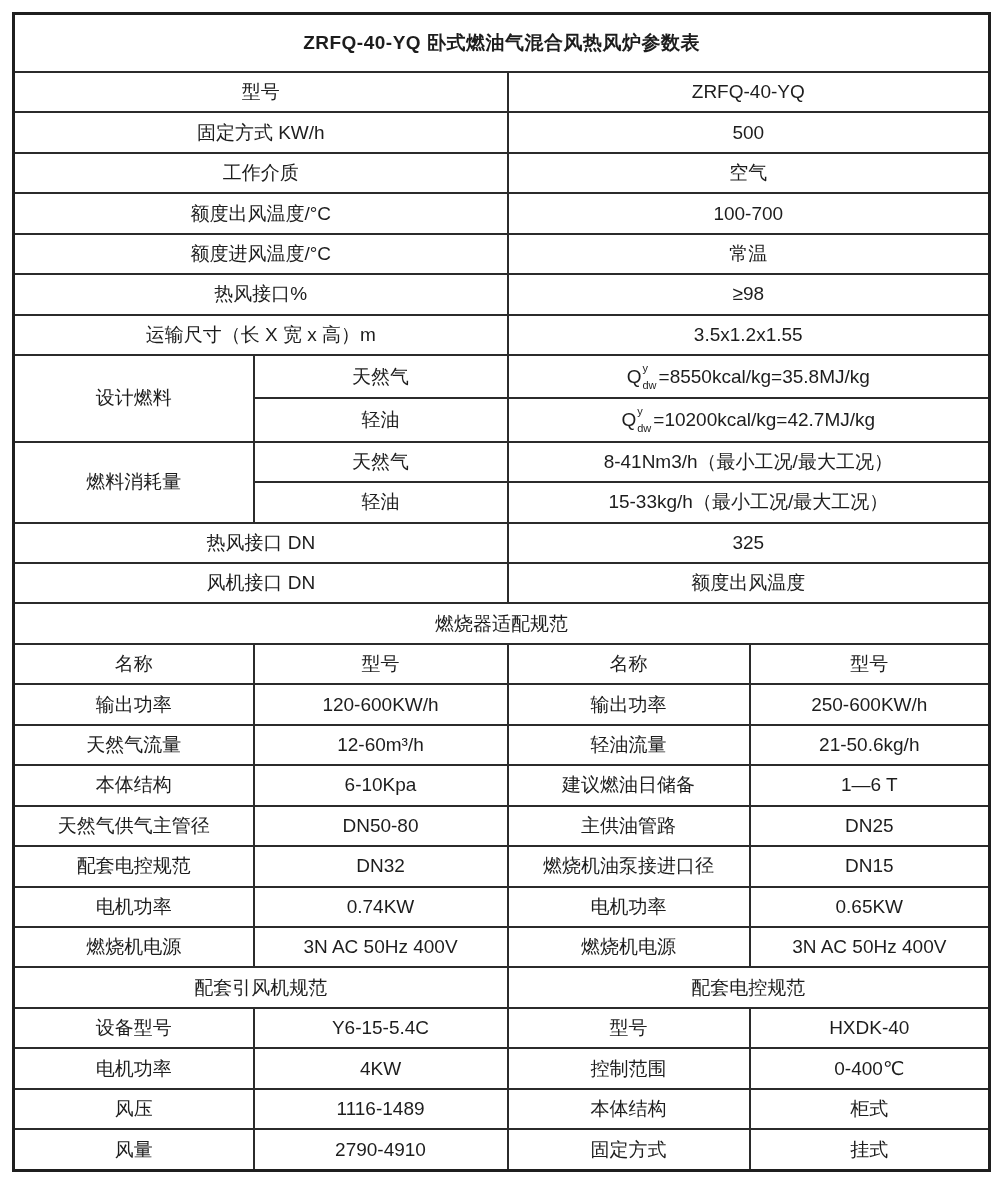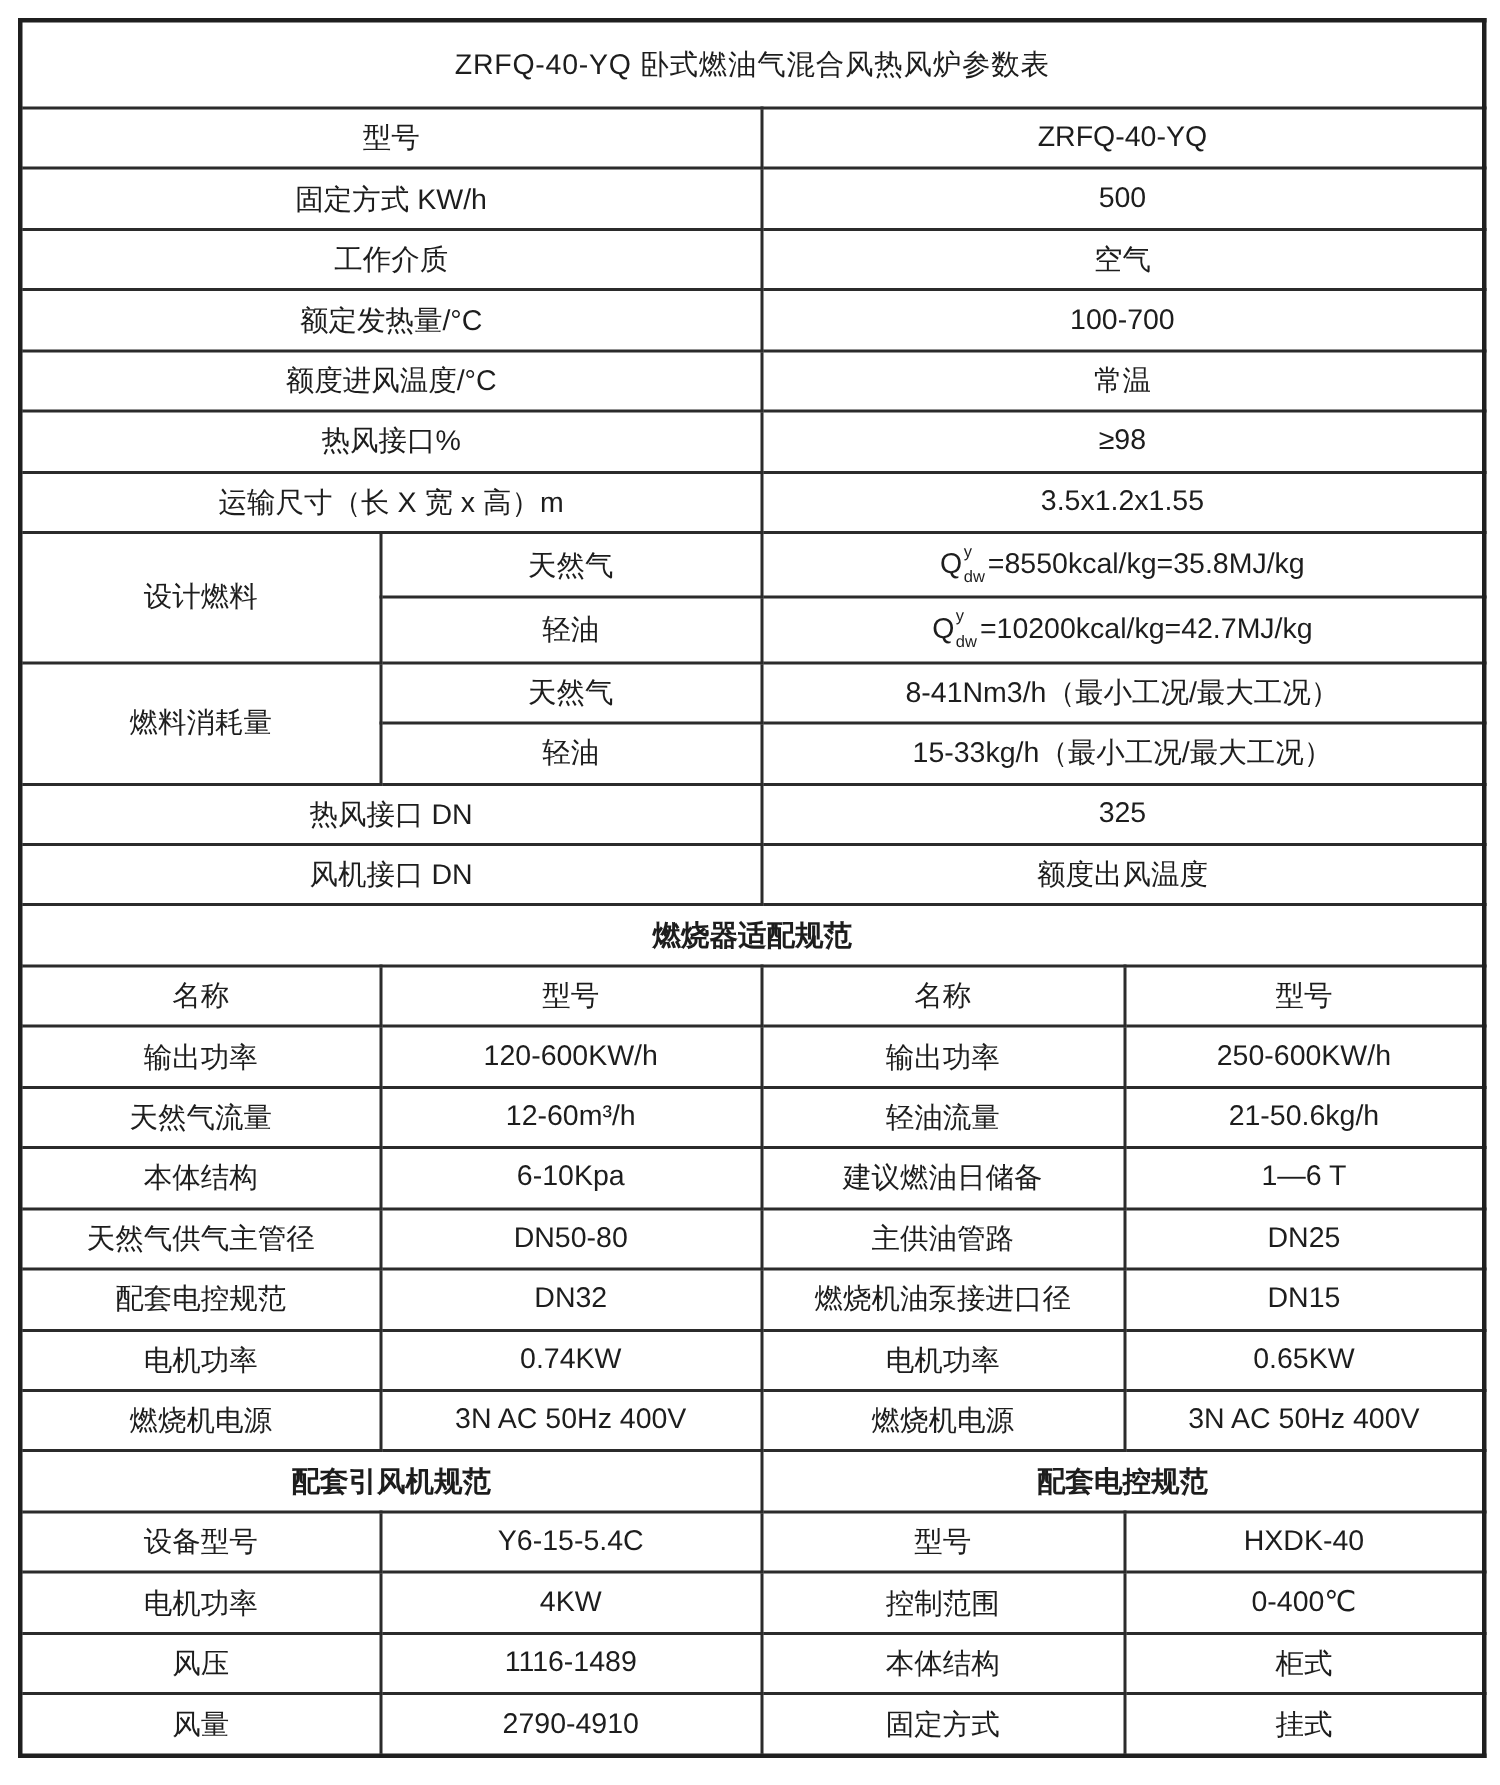--- a/index.html
+++ b/index.html
@@ -32,26 +32,26 @@
     text-align: center;
     vertical-align: middle;
     font-size: 19px;
     padding: 0 4px;
     white-space: nowrap;
     overflow: hidden;
   }
   td.title-cell {
     height: 56px;
     font-size: 23px;
-    font-weight: normal;
+    font-weight: bold;
     letter-spacing: 0.5px;
   }
   td.section-cell {
     font-size: 20px;
-    font-weight: bold;
+    font-weight: normal;
   }
   
   .qstack {
     display: inline-flex;
     flex-direction: column;
     justify-content: space-between;
     height: 28px;
     vertical-align: middle;
     margin: 0 2px 0 1px;
   }
@@ -86,21 +86,21 @@
     </tr>
     <tr>
       <td colspan="2">固定方式 KW/h</td>
       <td colspan="2">500</td>
     </tr>
     <tr>
       <td colspan="2">工作介质</td>
       <td colspan="2">空气</td>
     </tr>
     <tr>
-      <td colspan="2">额定发热量/°C</td>
+      <td colspan="2">额度出风温度/°C</td>
       <td colspan="2">100-700</td>
     </tr>
     <tr>
       <td colspan="2">额度进风温度/°C</td>
       <td colspan="2">常温</td>
     </tr>
     <tr>
       <td colspan="2">热风接口%</td>
       <td colspan="2">≥98</td>
     </tr>

